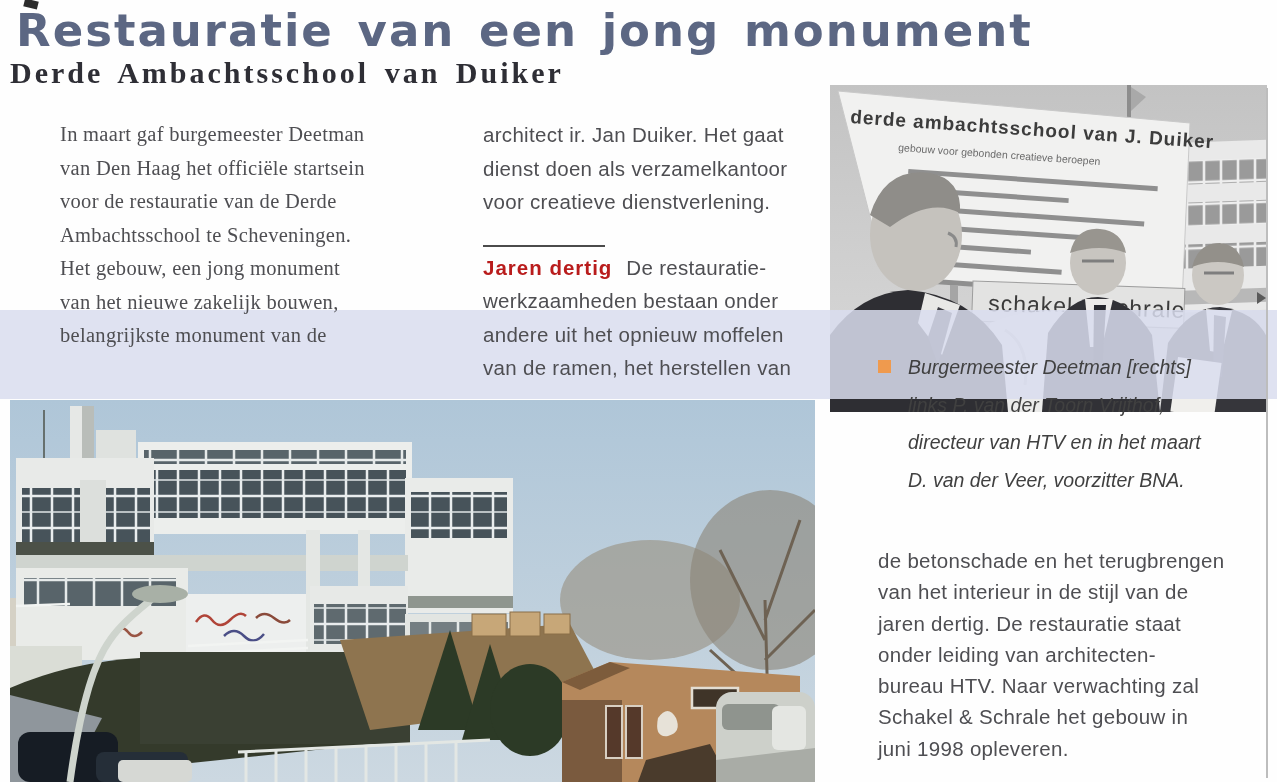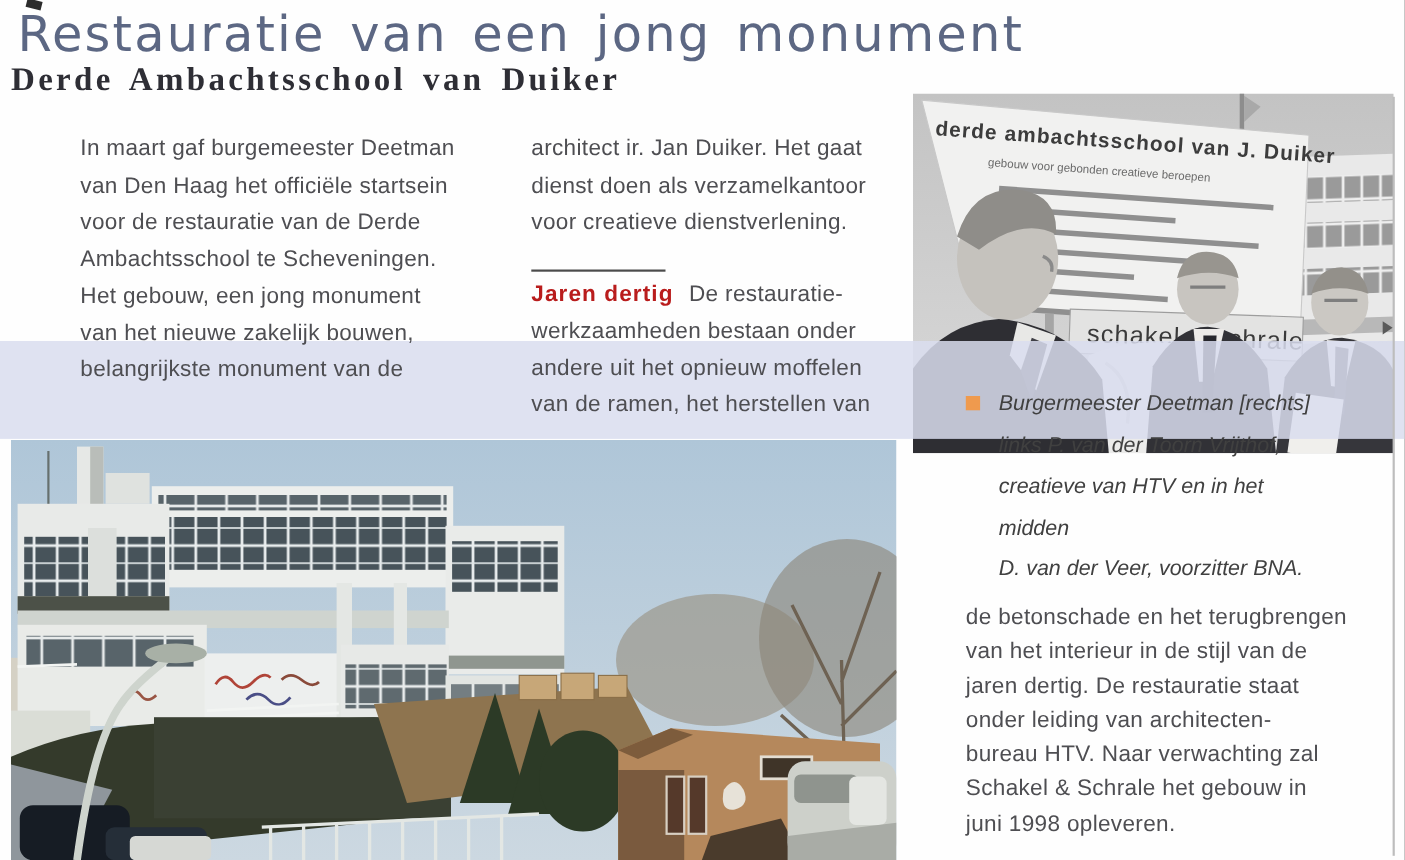--- a/index.html
+++ b/index.html
@@ -1,28 +1,28 @@
 <!DOCTYPE html>
 <html><head>
 <meta charset="utf-8">
 <style>
   html,body{margin:0;padding:0;background:#888;}
   .page{position:relative;width:1277px;height:782px;background:#fefefe;overflow:hidden;
         font-family:"Liberation Sans",sans-serif;}
   
   .title{position:absolute;left:16px;top:4px;font-family:"DejaVu Sans",sans-serif;
-         font-weight:normal;font-size:45px;letter-spacing:2px;word-spacing:6px;color:#5c6783;
+         font-weight:bold;font-size:45px;letter-spacing:2px;word-spacing:6px;color:#5c6783;
          white-space:nowrap;}
   .subtitle{position:absolute;left:10px;top:56px;font-family:"Liberation Serif",serif;
          font-weight:bold;font-size:30px;letter-spacing:3px;word-spacing:5px;color:#2e2e35;
          white-space:nowrap;text-align:center;}
   
   .col{position:absolute;color:#4e4e52;font-size:20.5px;line-height:33.5px;letter-spacing:.3px;}
   .col .line{white-space:nowrap;}
-  .col1{left:73px;top:118px;width:400px;}
+  .col1{left:60px;top:118px;width:400px;font-family:Liberation Serif, serif;}
   .col2{left:483px;top:118px;width:345px;}
   .rule{width:122px;height:2px;background:#4b4b4b;margin:26px 0 4px 0;}
   .h-lead{font-weight:bold;color:#b91c1c;letter-spacing:1px;margin-right:14px;}
   .caption{position:absolute;left:908px;top:349px;width:300px;font-style:italic;
            font-size:19.5px;line-height:37.5px;color:#404040;z-index:30;}
   .bullet{position:absolute;left:878px;top:360px;width:13px;height:13px;background:#ef9a4e;z-index:30;}
   .col3{left:878px;top:545px;width:330px;line-height:31.3px;z-index:30;}
   .textlayer{z-index:30;}
   
   .band{position:absolute;left:0;top:310px;width:1277px;height:89px;
@@ -284,21 +284,21 @@
     <div class="line"><span class="h-lead">Jaren dertig</span><span>De restauratie-</span></div>
     <div class="line">werkzaamheden bestaan onder</div>
     <div class="line">andere uit het opnieuw moffelen</div>
     <div class="line">van de ramen, het herstellen van</div>
   </div>
 
   <div class="bullet"></div>
   <div class="caption">
     <div class="line">Burgermeester Deetman [rechts]</div>
     <div class="line">links P. van der Toorn Vrijthof,</div>
-    <div class="line">creatieve van HTV en in het midden</div>
+    <div class="line">directeur van HTV en in het maart</div>
     <div class="line">D. van der Veer, voorzitter BNA.</div>
   </div>
 
   <div class="col col3 textlayer">
     <div class="line">de betonschade en het terugbrengen</div>
     <div class="line">van het interieur in de stijl van de</div>
     <div class="line">jaren dertig. De restauratie staat</div>
     <div class="line">onder leiding van architecten-</div>
     <div class="line">bureau HTV. Naar verwachting zal</div>
     <div class="line">Schakel &amp; Schrale het gebouw in</div>

